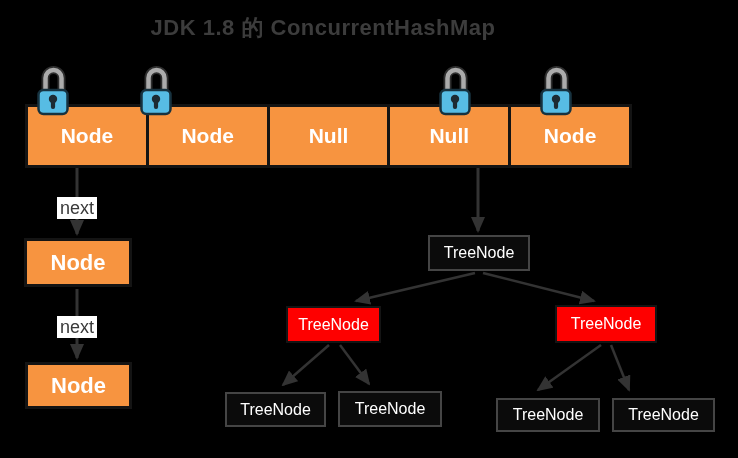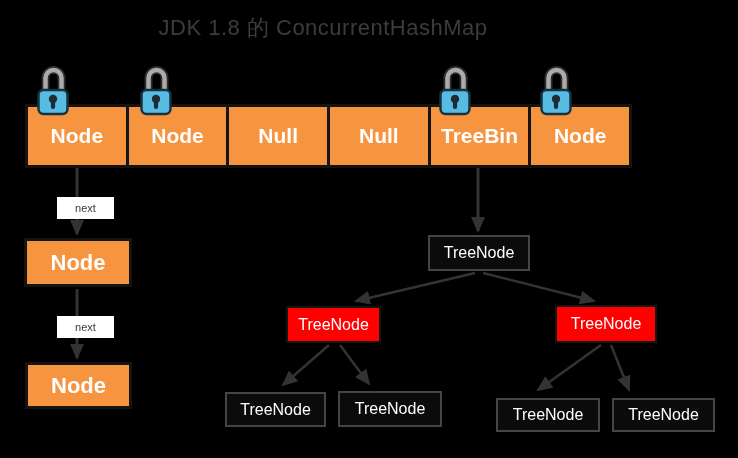--- a/index.html
+++ b/index.html
@@ -3,21 +3,21 @@
 <meta charset="utf-8">
 <style>
   html,body{margin:0;padding:0;background:#000;}
   .canvas{
     position:relative;width:738px;height:458px;background:#000;
     font-family:"Liberation Sans","DejaVu Sans",sans-serif;
     overflow:hidden;border-radius:8px;
   }
   .title{
     position:absolute;left:0;top:13px;width:646px;text-align:center;
-    font-size:22px;font-weight:normal;color:#3c3c3c;letter-spacing:.5px;
+    font-size:22px;font-weight:bold;color:#3c3c3c;letter-spacing:.5px;
   }
   
   .bucket-row{
     position:absolute;left:25px;top:104px;width:607px;height:64px;
     display:flex;border:3px solid #141414;box-sizing:border-box;z-index:1;
   }
   .bucket-cell{
     flex:1;background:#F79440;border-left:3px solid #141414;
     display:flex;align-items:center;justify-content:center;
     color:#fff;font-weight:bold;font-size:21px;
@@ -41,22 +41,22 @@
   .tree-red{background:#FE0000;border:2px solid #141414;}
   .tree-root{left:428px;top:235px;width:102px;height:36px;}
   .red-left{left:286px;top:306px;width:95px;height:37px;}
   .red-right{left:555px;top:305px;width:102px;height:38px;}
   .leaf-1{left:225px;top:392px;width:101px;height:35px;}
   .leaf-2{left:338px;top:391px;width:104px;height:36px;}
   .leaf-3{left:496px;top:398px;width:104px;height:34px;}
   .leaf-4{left:612px;top:398px;width:103px;height:34px;}
   
   .next-label{
-    position:absolute;background:#fff;color:#3a3a3a;font-size:11px;
-    width:57px;height:22px;display:flex;align-items:center;justify-content:center;
+    position:absolute;background:#fff;color:#3a3a3a;font-size:18px;
+    width:40px;height:22px;display:flex;align-items:center;justify-content:center;
     z-index:3;
   }
   .next-1{left:57px;top:197px;}
   .next-2{left:57px;top:316px;}
   
   .arrows{position:absolute;left:0;top:0;z-index:2;}
   
   .lock{position:absolute;z-index:4;}
   .lock-1{left:36px;top:66px;}
   .lock-2{left:139px;top:66px;}
@@ -97,23 +97,20 @@
         <span>Node</span>
       </div>
     <div class="bucket-cell">
         <span>Node</span>
       </div>
     <div class="bucket-cell">
         <span>Null</span>
       </div>
     <div class="bucket-cell">
         <span>Null</span>
-      </div>
-    <div class="bucket-cell">
-        <span>TreeBin</span>
       </div>
     <div class="bucket-cell">
         <span>Node</span>
       </div>
   </div>
 
   <svg class="lock lock-1" width="34" height="50" viewBox="0 0 34 50">
     <path d="M9.5 26 v-14 a8 8 0 0 1 16 0 v14" fill="none" stroke="#2e2e2e" stroke-width="8" stroke-linecap="round"></path>
     <path d="M9.5 26 v-14 a8 8 0 0 1 16 0 v14" fill="none" stroke="#ABABAB" stroke-width="4.5" stroke-linecap="round"></path>
     <rect x="2.5" y="24" width="29" height="24" rx="5" fill="#57BCE4" stroke="#17323F" stroke-width="2.5"></rect>

